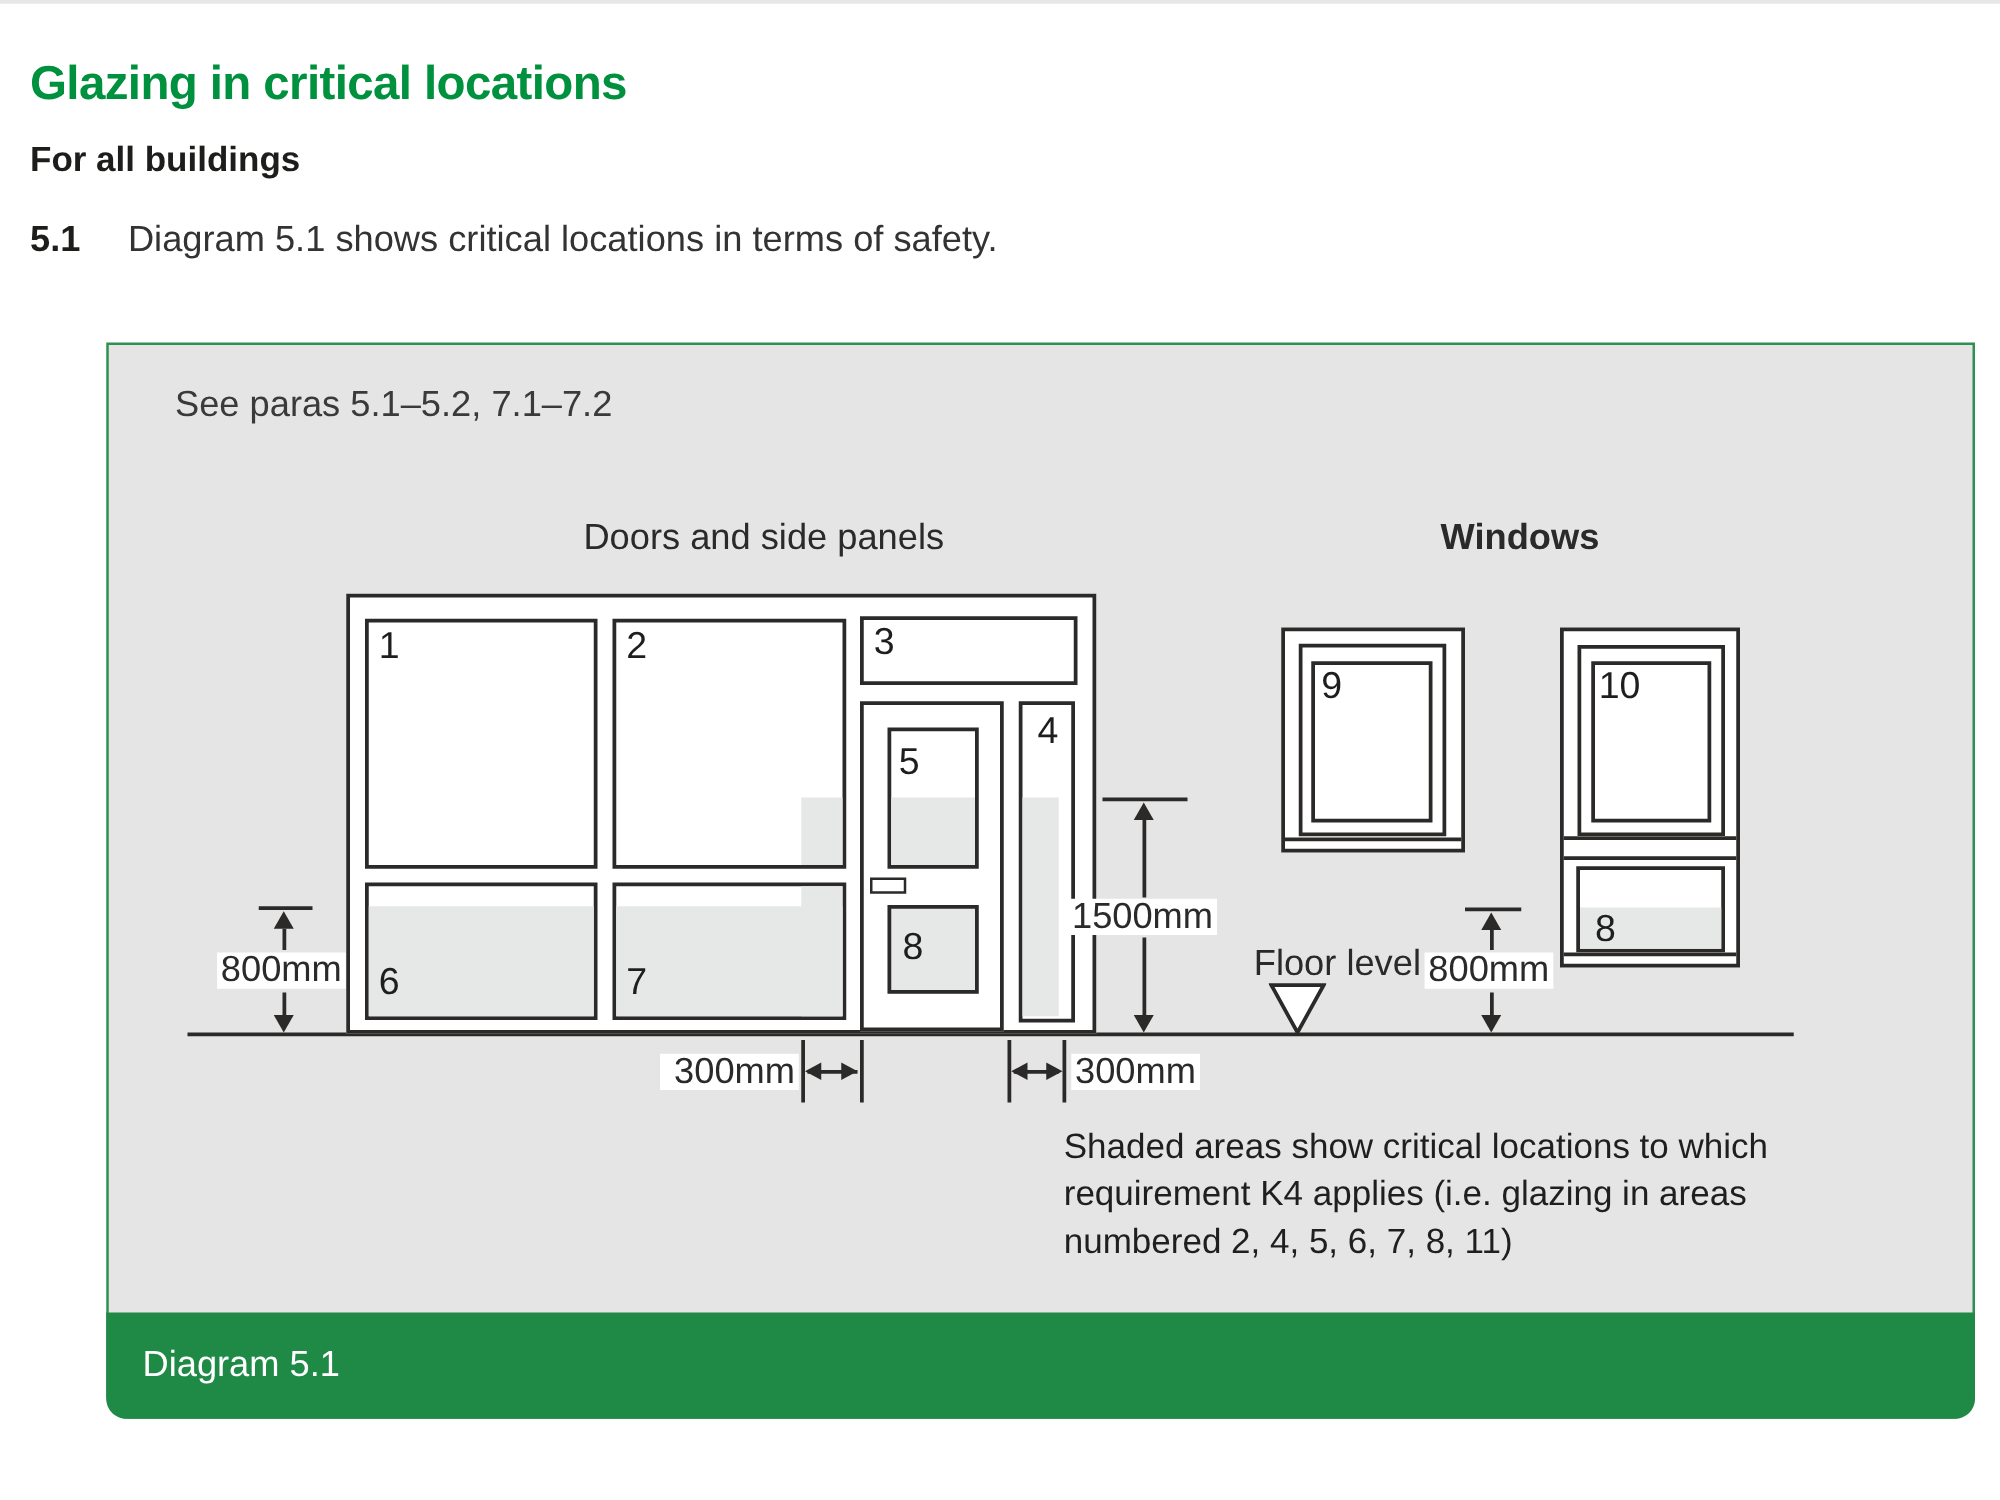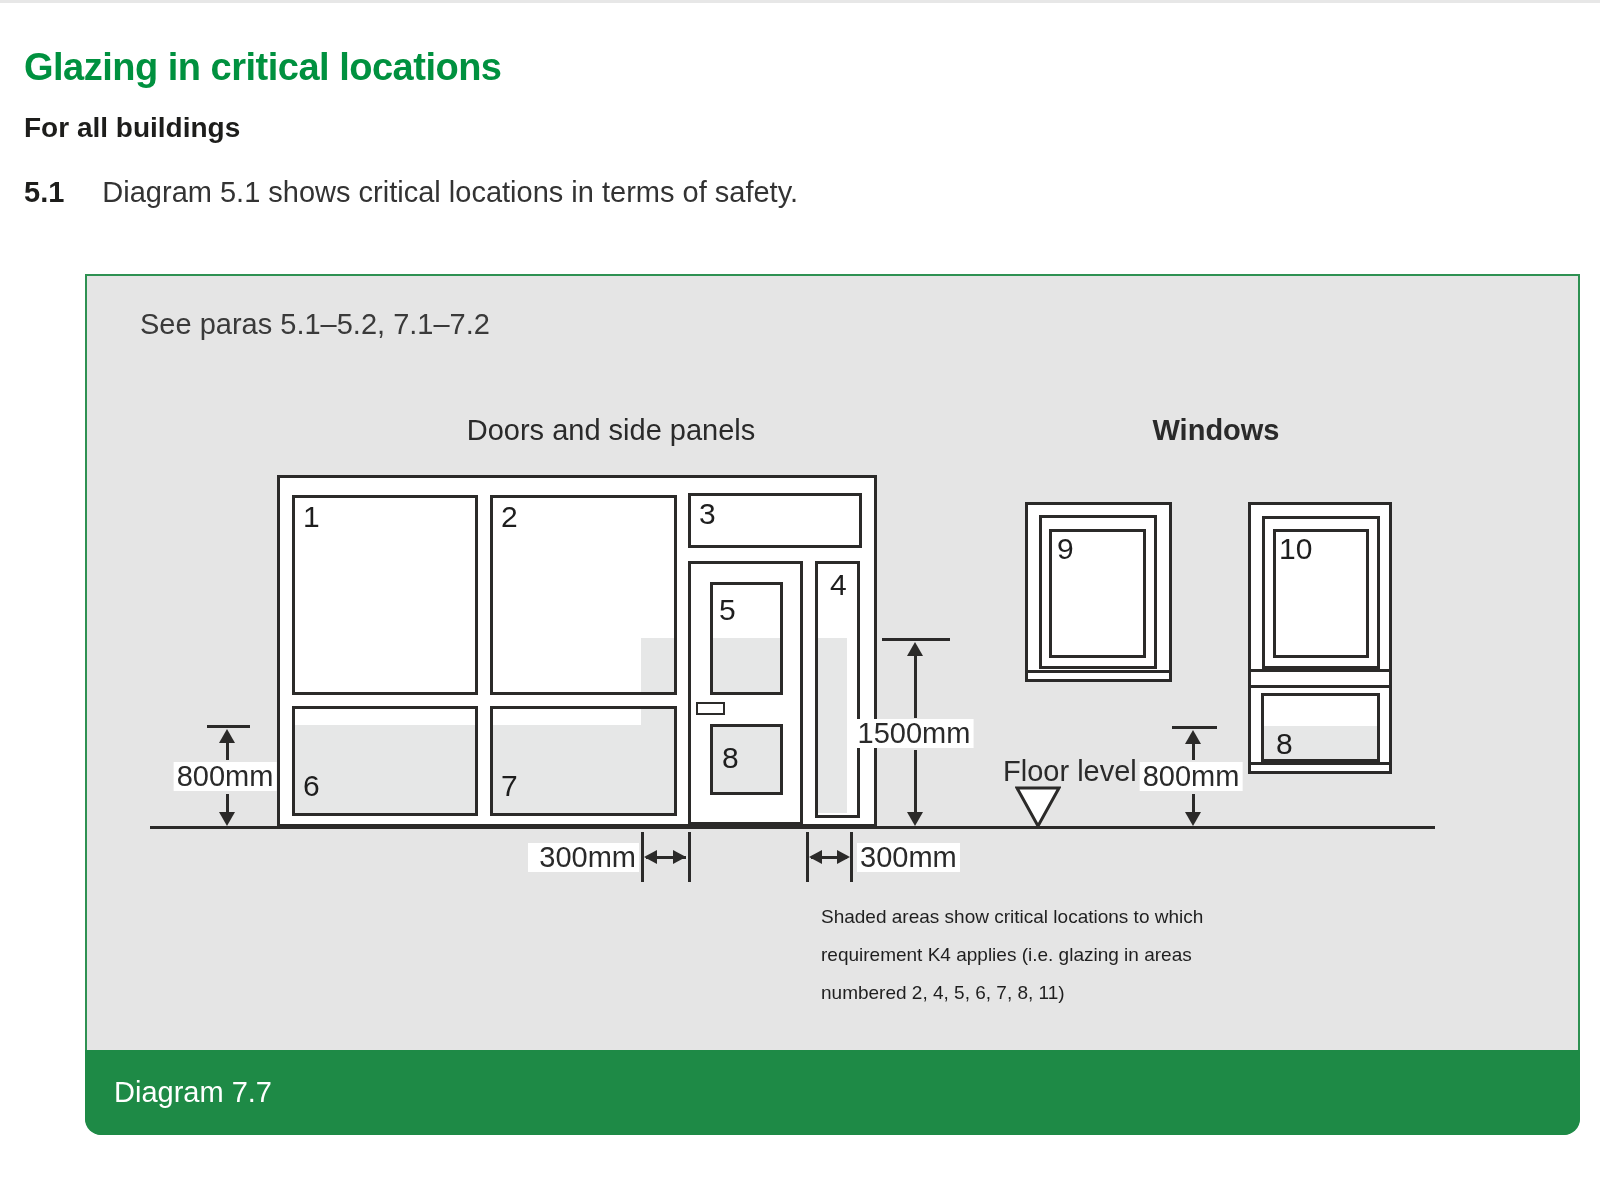--- a/index.html
+++ b/index.html
@@ -33,21 +33,21 @@
   .pnum{position:absolute;font-size:30px;color:#1e1e1e;line-height:1;}
   .hline{position:absolute;background:var(--line);height:3px;}
   .vline{position:absolute;background:var(--line);width:3px;}
   .arr{position:absolute;width:0;height:0;}
   .arr-up{border-left:8px solid transparent;border-right:8px solid transparent;border-bottom:14px solid var(--line);}
   .arr-down{border-left:8px solid transparent;border-right:8px solid transparent;border-top:14px solid var(--line);}
   .arr-left{border-top:7px solid transparent;border-bottom:7px solid transparent;border-right:13px solid var(--line);}
   .arr-right{border-top:7px solid transparent;border-bottom:7px solid transparent;border-left:13px solid var(--line);}
   .dimlabel{position:absolute;font-size:29px;color:#2a2a2a;background:#fff;padding:0 3px;white-space:nowrap;line-height:1;}
   .center{transform:translateX(-50%);text-align:center;}
-  .note{position:absolute;left:734px;top:622px;font-size:19px;color:#1f1f1f;line-height:38px;white-space:nowrap;}
+  .note{position:absolute;left:764px;top:622px;font-size:28px;color:#1f1f1f;line-height:38px;white-space:nowrap;}
   .caption{
     position:absolute;left:-2px;right:-2px;bottom:-2px;height:85px;background:var(--green-bar);
     border-radius:0 0 16px 16px;color:#fff;font-size:29px;line-height:85px;white-space:nowrap;
   }
   .caption .cl{position:absolute;left:29px;}
   .caption .ct{position:absolute;left:247px;}
   .floor-tri polygon{fill:#fff;stroke:var(--line);stroke-width:3;}
 </style>
 </head>
 <body>
@@ -173,17 +173,17 @@
     <div class="arr arr-down" style="left:1098px;top:536px;"></div>
     <div class="dimlabel center" style="left:1104px;top:486px;">800mm</div>
 
     <div class="note">
       <div>Shaded areas show critical locations to which</div>
       <div>requirement K4 applies (i.e. glazing in areas</div>
       <div>numbered 2, 4, 5, 6, 7, 8, 11)</div>
     </div>
 
     <div class="caption">
-      <span class="cl">Diagram 7.7</span>
+      <span class="cl">Diagram 5.1</span>
     </div>
 
   </div>
 </div>
 
 </body></html>

